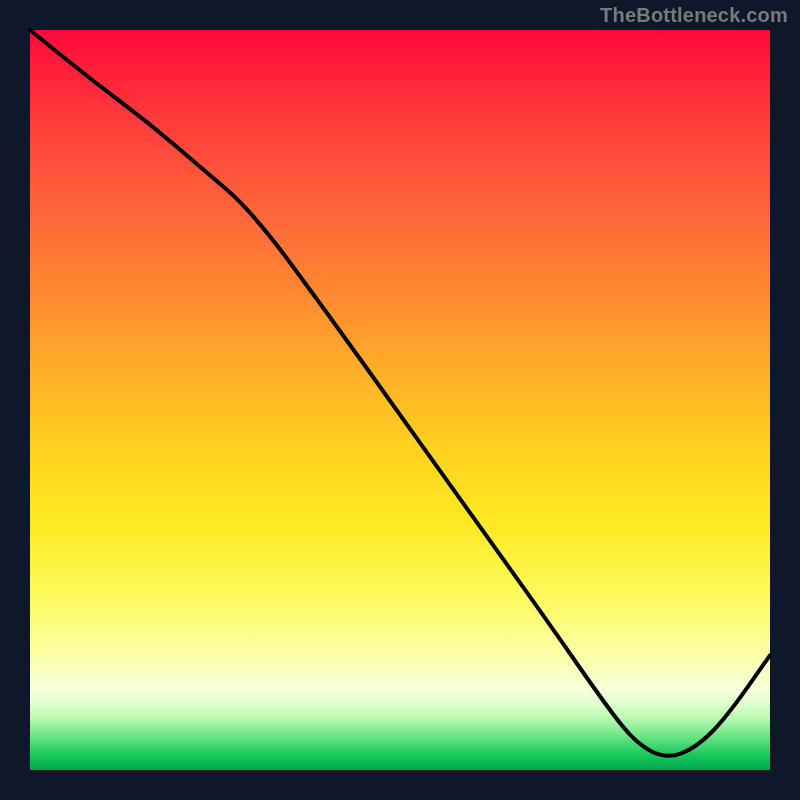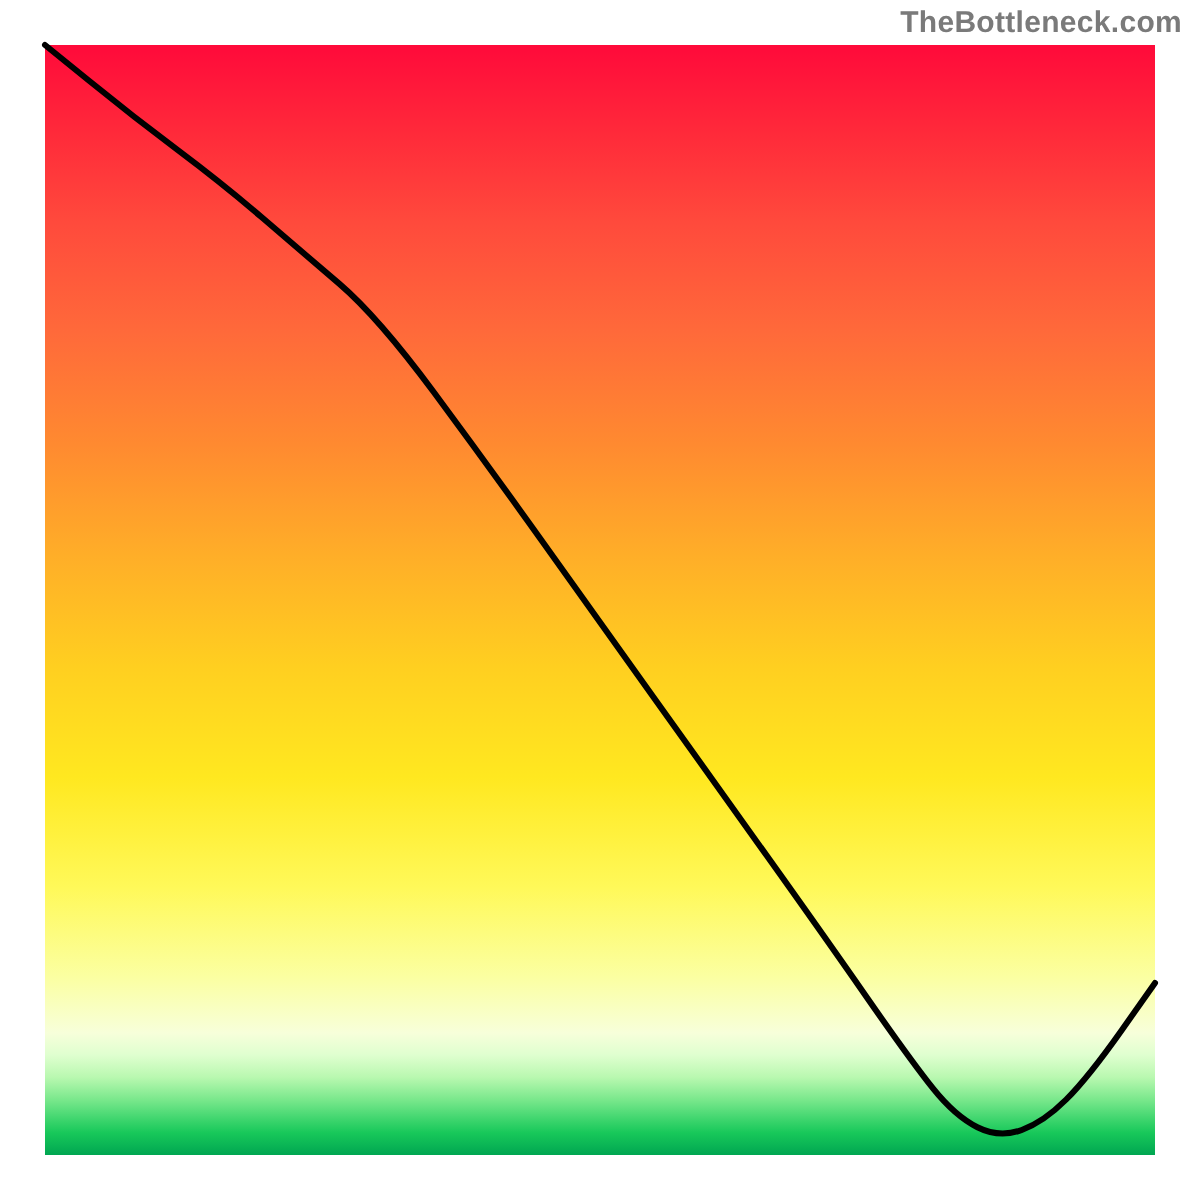--- a/index.html
+++ b/index.html
@@ -8,21 +8,21 @@
     width: 800px;
     height: 800px;
     background: #000;
     font-family: Arial, Helvetica, sans-serif;
     overflow: hidden;
   }
   .stage {
     position: relative;
     width: 800px;
     height: 800px;
-    background: #ffffff;
+    background: #0f172a;
   }
   .watermark {
     position: absolute;
     top: 4px;
     right: 12px;
     color: #7a7a7a;
     font-size: 20px;
     font-weight: 600;
     letter-spacing: 0.2px;
     user-select: none;

